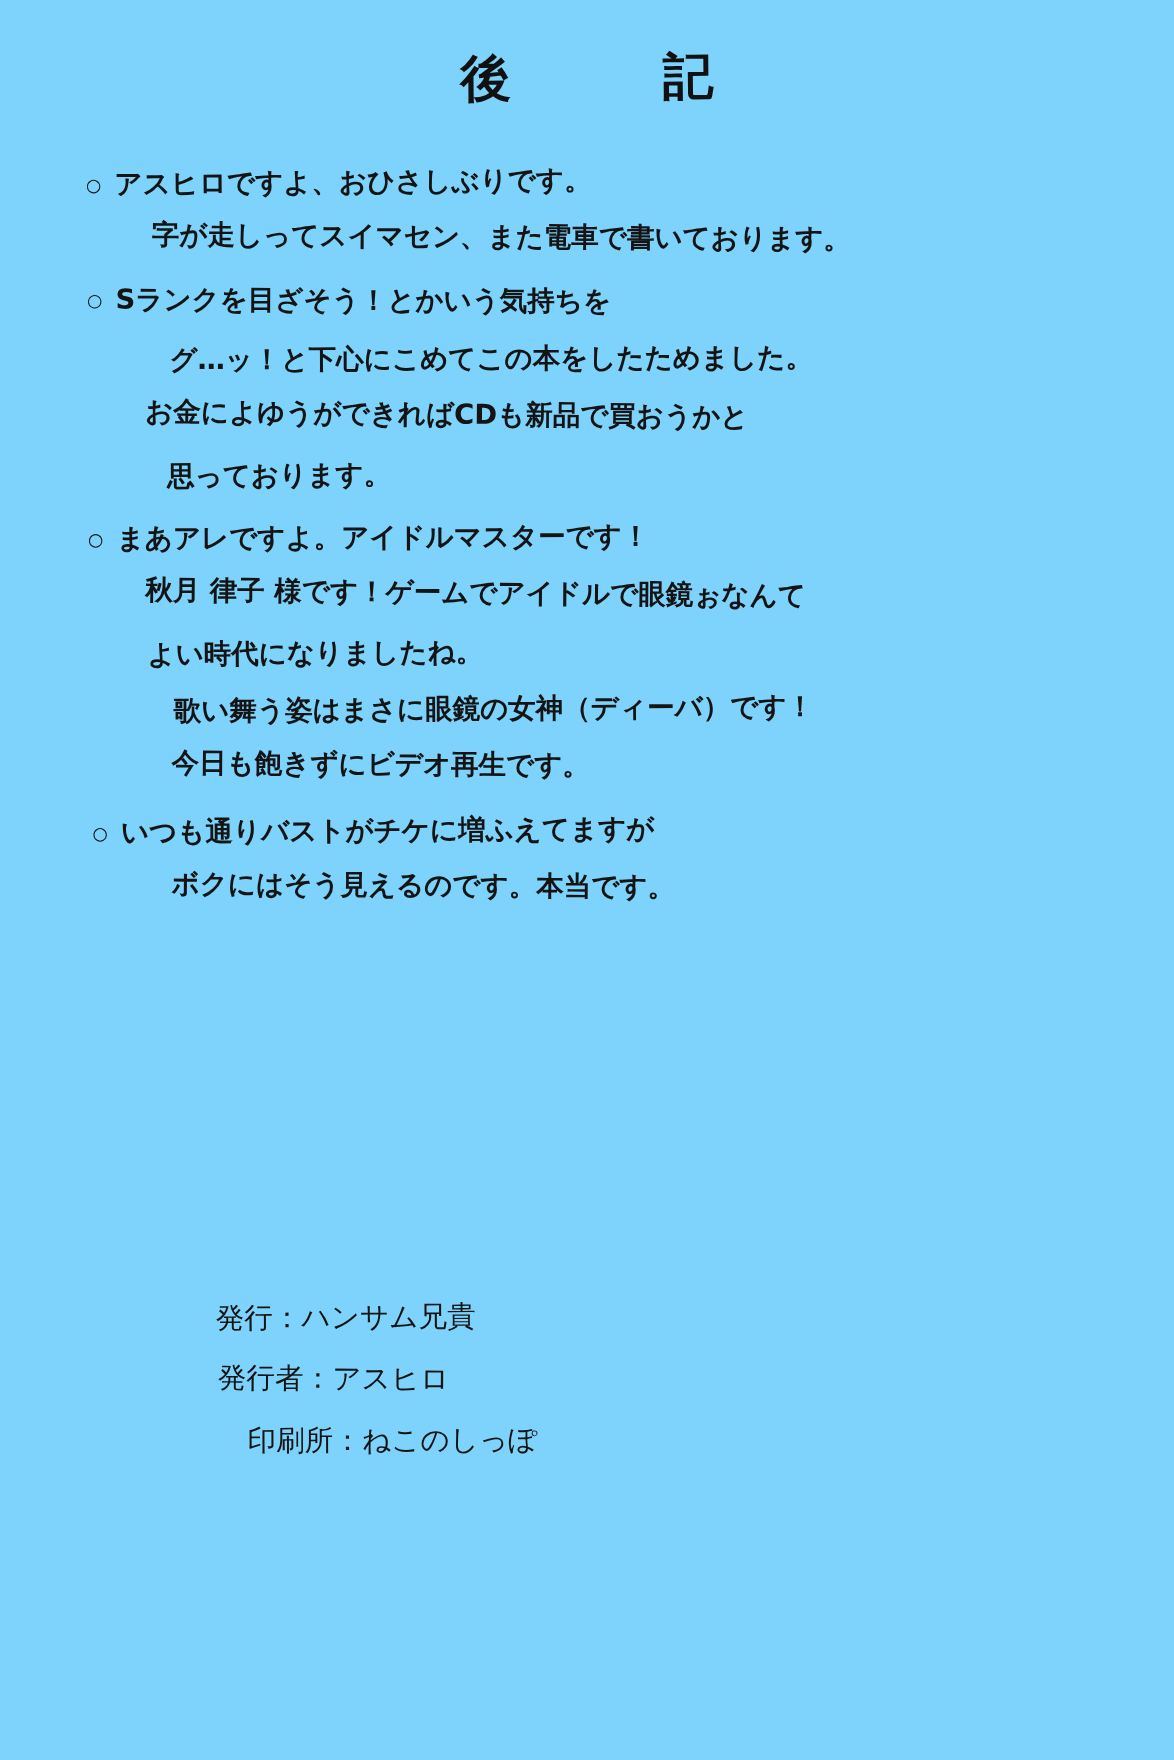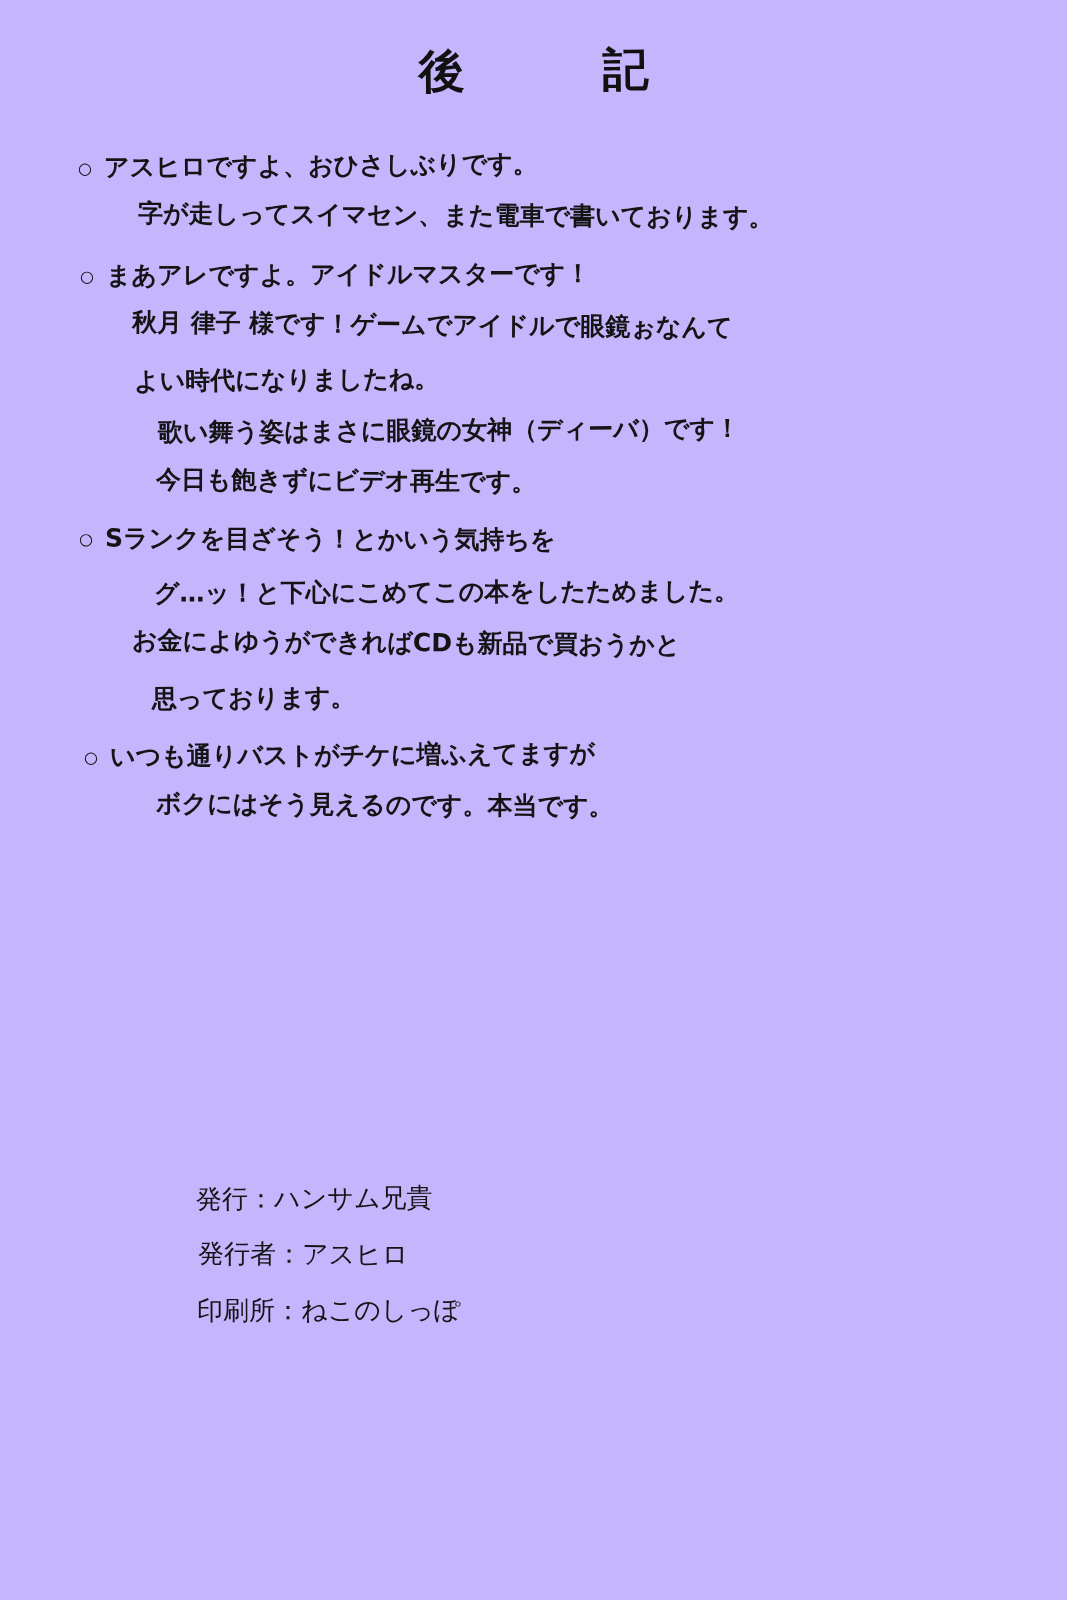--- a/index.html
+++ b/index.html
@@ -14,21 +14,21 @@
     font-family: "DejaVu Sans", sans-serif;
     color: #1a1a1a;
     overflow: hidden;
   }
 
   
 
   .page {
     position: absolute;
     inset: 0;
-    background: #c4b5fd;
+    background: #7dd3fc;
   }
 
   .title {
     position: absolute;
     top: 40px;
     left: 0;
     width: 100%;
     text-align: center;
     font-size: 46px;
     letter-spacing: 46px;
@@ -85,49 +85,49 @@
     position: absolute;
     top: 1170px;
     left: 196px;
   }
   .colophon .line {
     font-size: 26px;
     line-height: 56px;
   }
   .colophon .line.c0 { transform: rotate(-0.4deg); }
   .colophon .line.c1 { transform: rotate(0.3deg) translateX(2px); }
-  .colophon .line.c2 { transform: rotate(-0.2deg) translateX(1px); }
+  .colophon .line.c2 { transform: rotate(-0.2deg) translateX(1px); margin-left: 28px; }
 </style>
 </head>
 <body>
 
 <div class="page">
 
   <div class="title">後　記</div>
 
   <div class="body-block">
 
     <div class="para">
       <span class="line i0 bullet">アスヒロですよ、おひさしぶりです。</span>
       <span class="line i1 indent-1">字が走しってスイマセン、また電車で書いております。</span>
     </div>
 
     <div class="para">
+      <span class="line i5 bullet">Sランクを目ざそう！とかいう気持ちを</span>
+      <span class="line i2 indent-2">グ…ッ！と下心にこめてこの本をしたためました。</span>
+      <span class="line i3 indent-1">お金によゆうができればCDも新品で買おうかと</span>
+      <span class="line i0 indent-2">思っております。</span>
+    </div>
+
+    <div class="para">
       <span class="line i2 bullet">まあアレですよ。アイドルマスターです！</span>
       <span class="line i3 indent-1">秋月 律子 様です！ゲームでアイドルで眼鏡ぉなんて</span>
       <span class="line i0 indent-1">よい時代になりましたね。</span>
       <span class="line i4 indent-2">歌い舞う姿はまさに眼鏡の女神（ディーバ）です！</span>
       <span class="line i1 indent-2">今日も飽きずにビデオ再生です。</span>
-    </div>
-
-    <div class="para">
-      <span class="line i5 bullet">Sランクを目ざそう！とかいう気持ちを</span>
-      <span class="line i2 indent-2">グ…ッ！と下心にこめてこの本をしたためました。</span>
-      <span class="line i3 indent-1">お金によゆうができればCDも新品で買おうかと</span>
-      <span class="line i0 indent-2">思っております。</span>
     </div>
 
     <div class="para">
       <span class="line i4 bullet">いつも通りバストがチケに増ふえてますが</span>
       <span class="line i1 indent-2">ボクにはそう見えるのです。本当です。</span>
     </div>
 
   </div>
 
   <div class="colophon">

